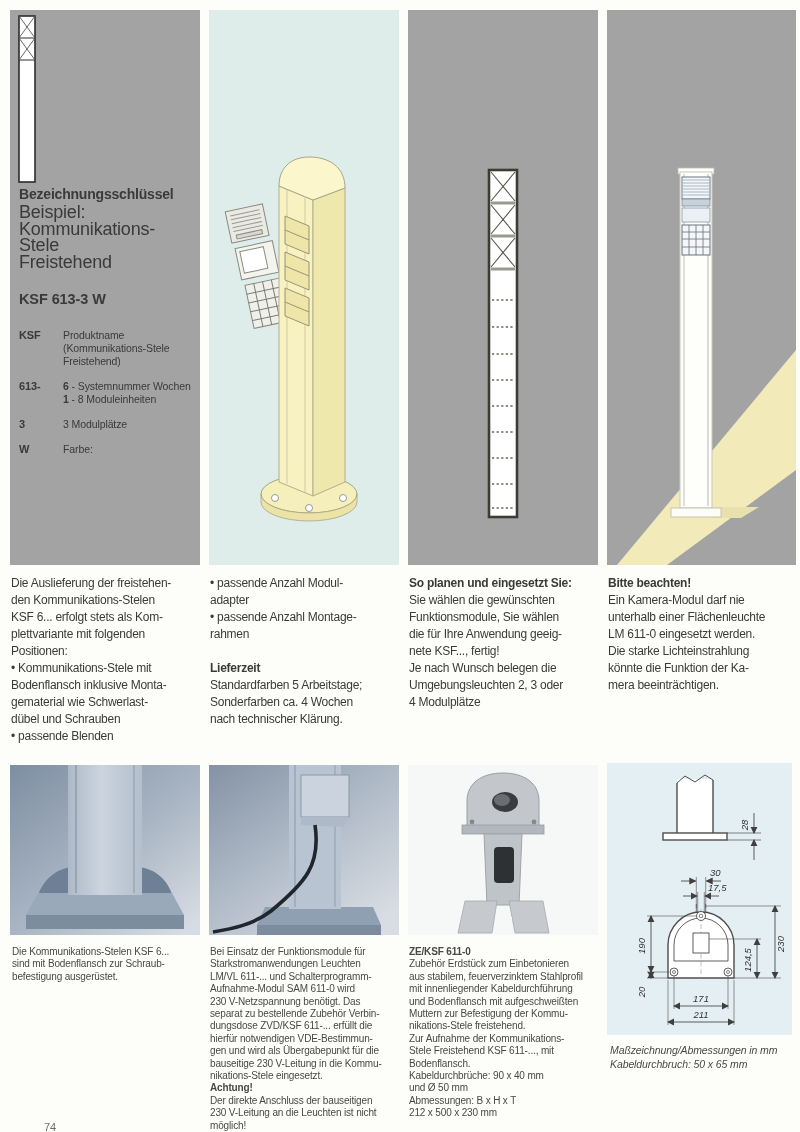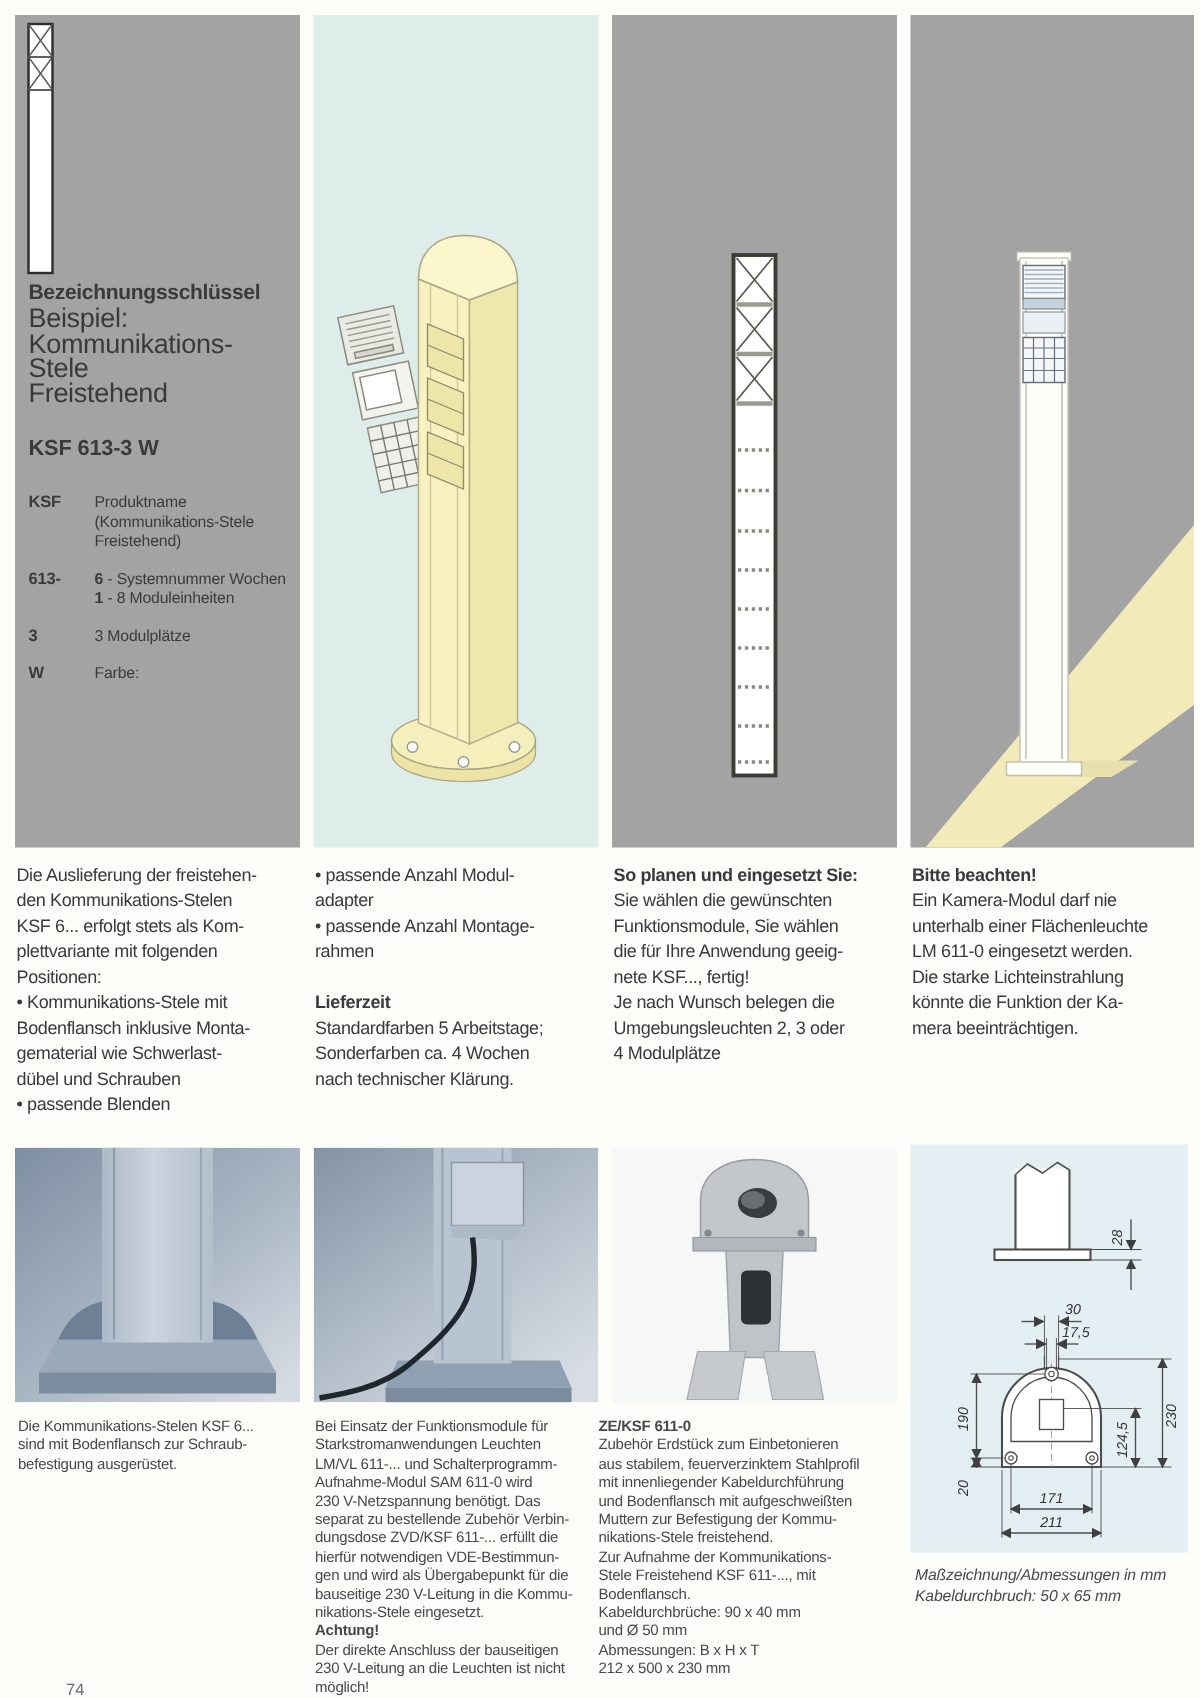--- a/index.html
+++ b/index.html
@@ -35,21 +35,21 @@
   .mt{margin-top:17px;}
 
   
   .photo{position:absolute;top:765px;width:190px;height:170px;overflow:hidden;}
   #photo1{left:10px;} #photo2{left:209px;} #photo3{left:408px;width:190px;background:#F7F8F8;}
   #panel-drawing{position:absolute;left:607px;top:763px;width:185px;height:272px;background:#E4EFF3;font-style:italic;}
 
   
   .caption{position:absolute;top:946px;width:192px;font-size:10px;line-height:12.4px;
            letter-spacing:-0.15px;color:#484848;}
-  #cap1{left:12px;} #cap2{left:210px;} #cap3{left:399px;}
+  #cap1{left:12px;} #cap2{left:210px;} #cap3{left:409px;}
   .cap-head{font-weight:bold;}
   #cap-drawing{position:absolute;left:610px;top:1044px;width:186px;font-size:10.5px;
                line-height:13.5px;font-style:italic;letter-spacing:-0.1px;color:#484848;}
 
   .page-num{position:absolute;left:44px;top:1121px;font-size:11px;color:#6b6b6b;}
   svg{display:block;}
 </style>
 </head>
 <body>
 

